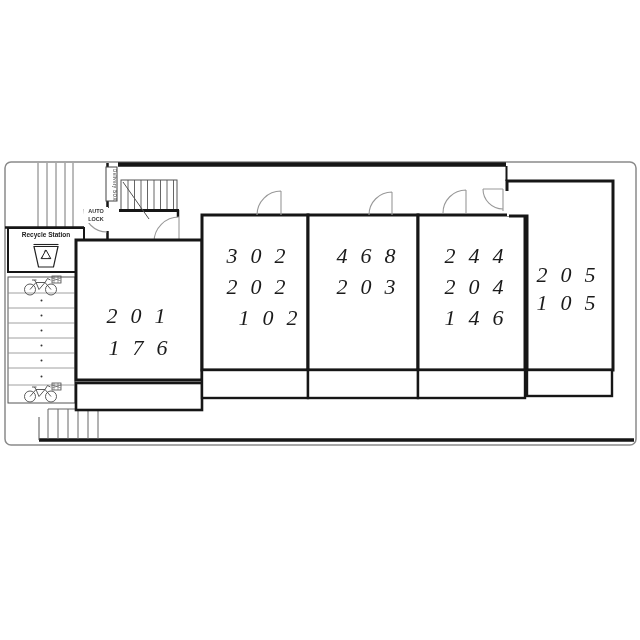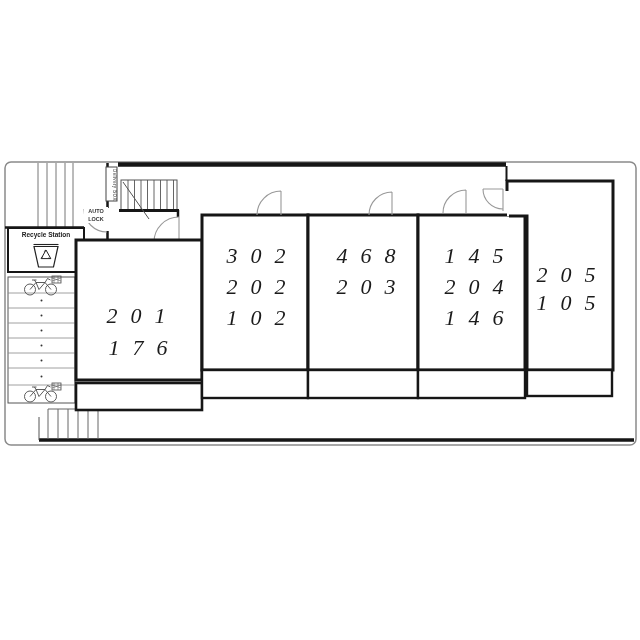--- a/index.html
+++ b/index.html
@@ -132,25 +132,25 @@
     <div>LOCK</div>
   </div>
 
   <div class="lbl delivery-lbl">Delivery BOX</div>
 
   <div class="unum" style="left:136px;top:316px">201</div>
   <div class="unum" style="left:138px;top:348px">176</div>
 
   <div class="unum" style="left:256px;top:256px">302</div>
   <div class="unum" style="left:256px;top:287px">202</div>
-  <div class="unum" style="left:256px;top:318px">102</div>
+  <div class="unum" style="left:268px;top:318px">102</div>
 
   <div class="unum" style="left:366px;top:256px">468</div>
   <div class="unum" style="left:366px;top:287px">203</div>
 
-  <div class="unum" style="left:474px;top:256px">145</div>
+  <div class="unum" style="left:474px;top:256px">244</div>
   <div class="unum" style="left:474px;top:287px">204</div>
   <div class="unum" style="left:474px;top:318px">146</div>
 
   <div class="unum" style="left:566px;top:275px">205</div>
   <div class="unum" style="left:566px;top:303px">105</div>
 
 </div>
 
 </body></html>

